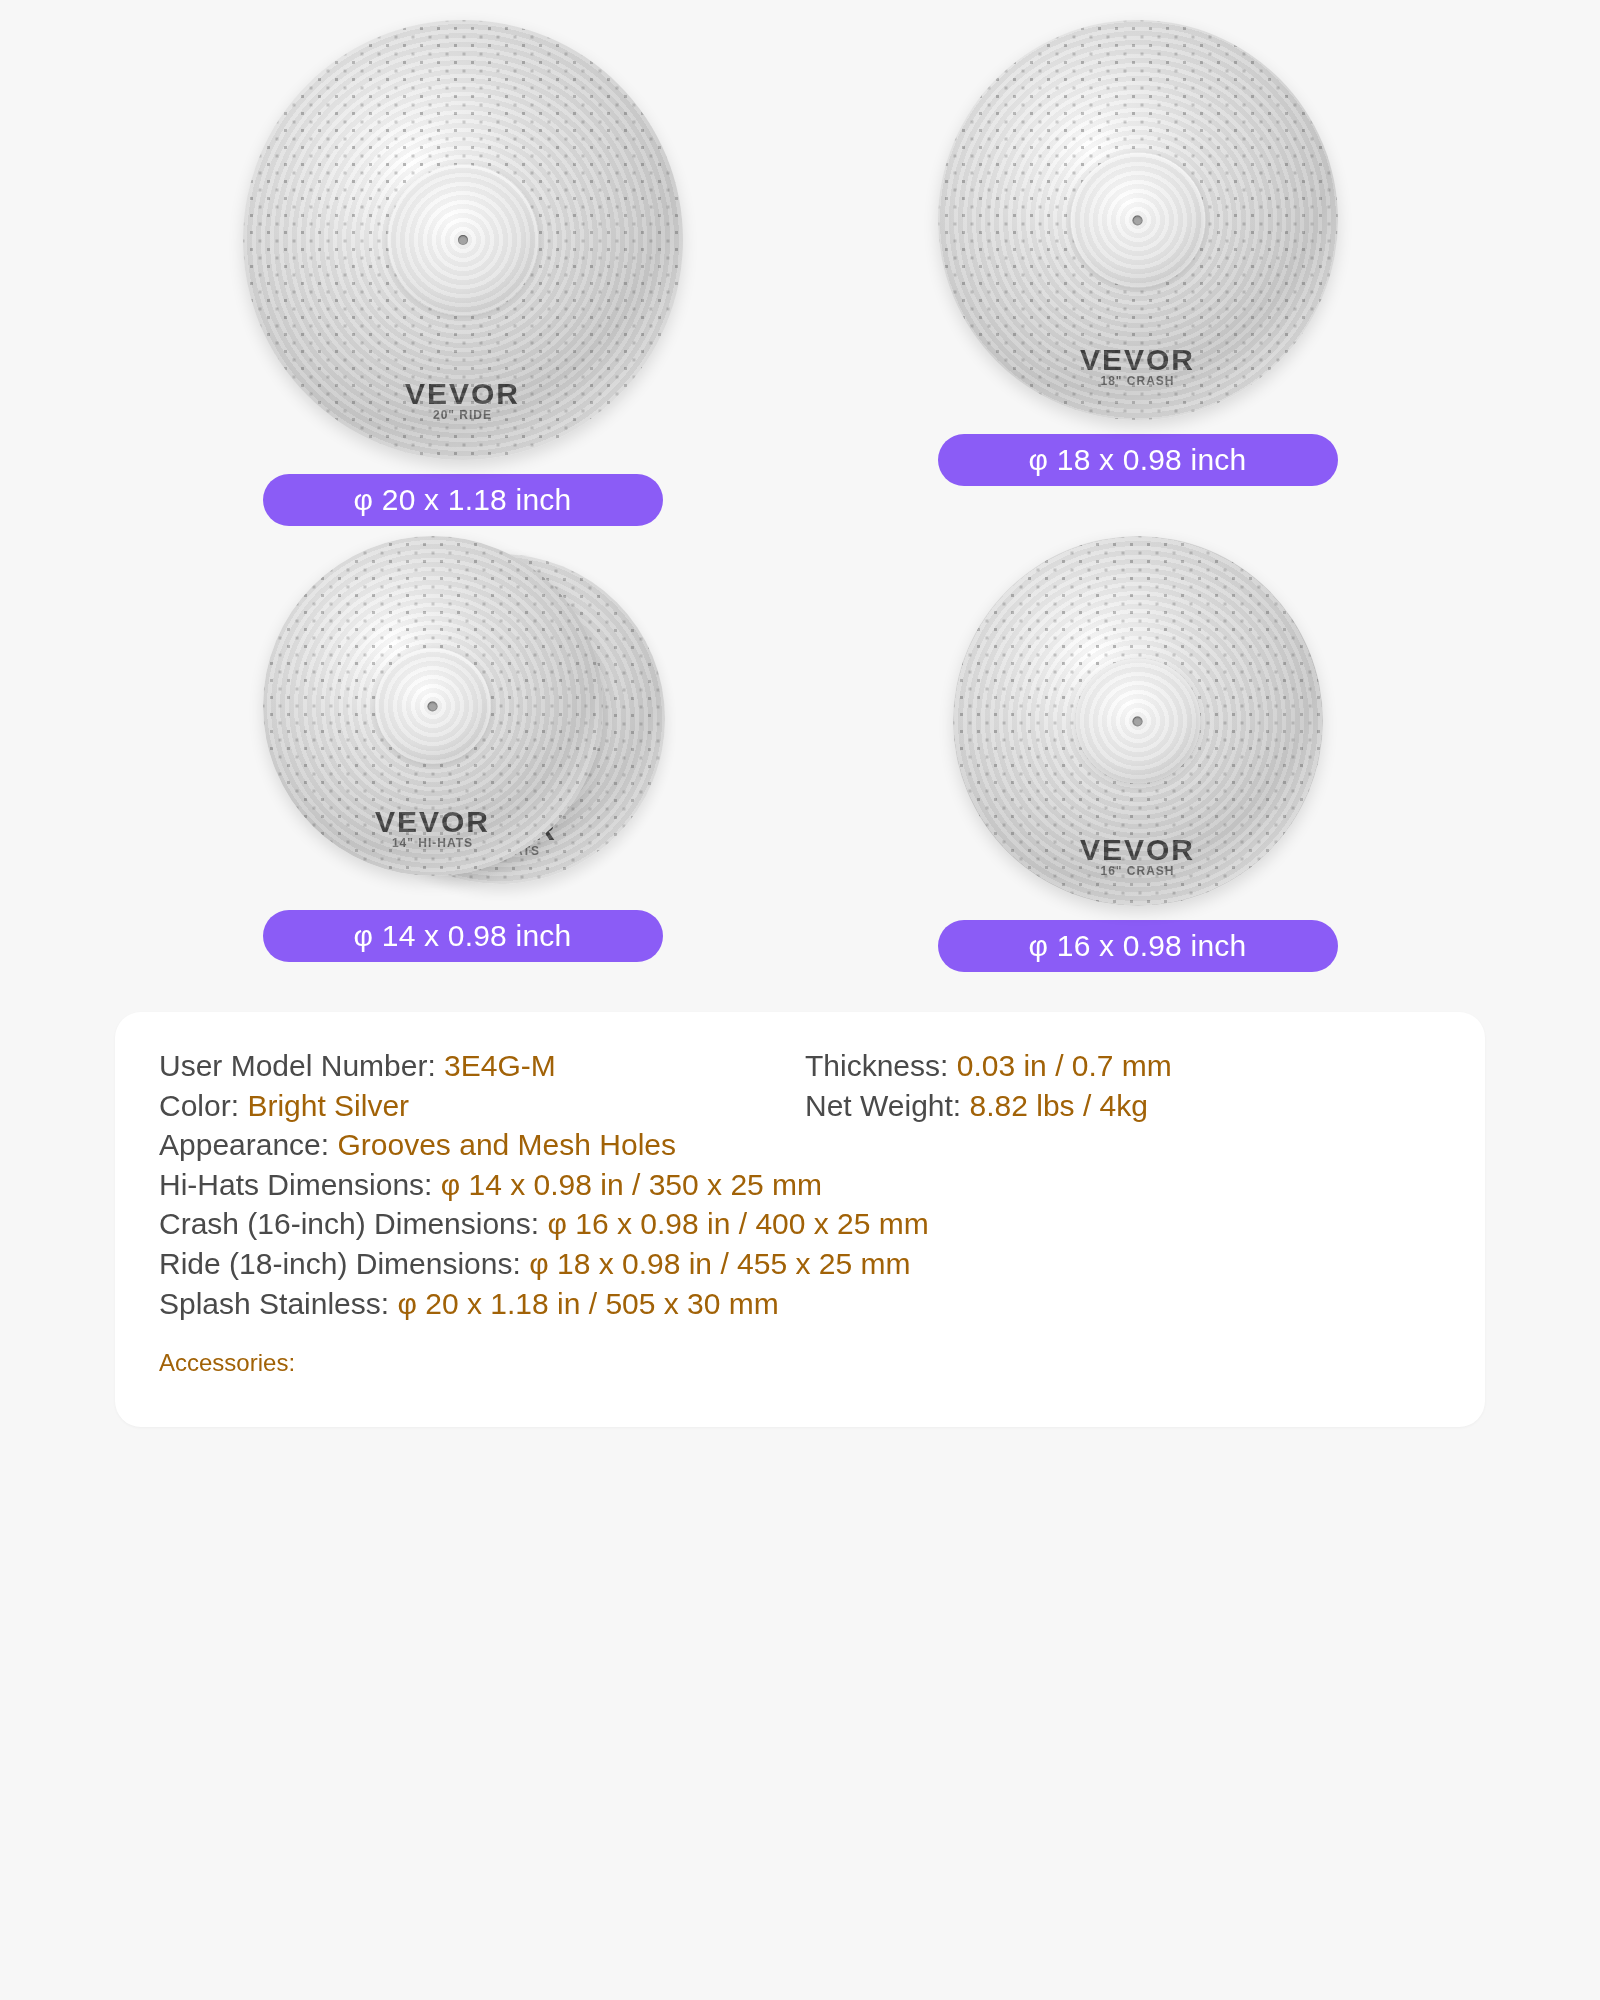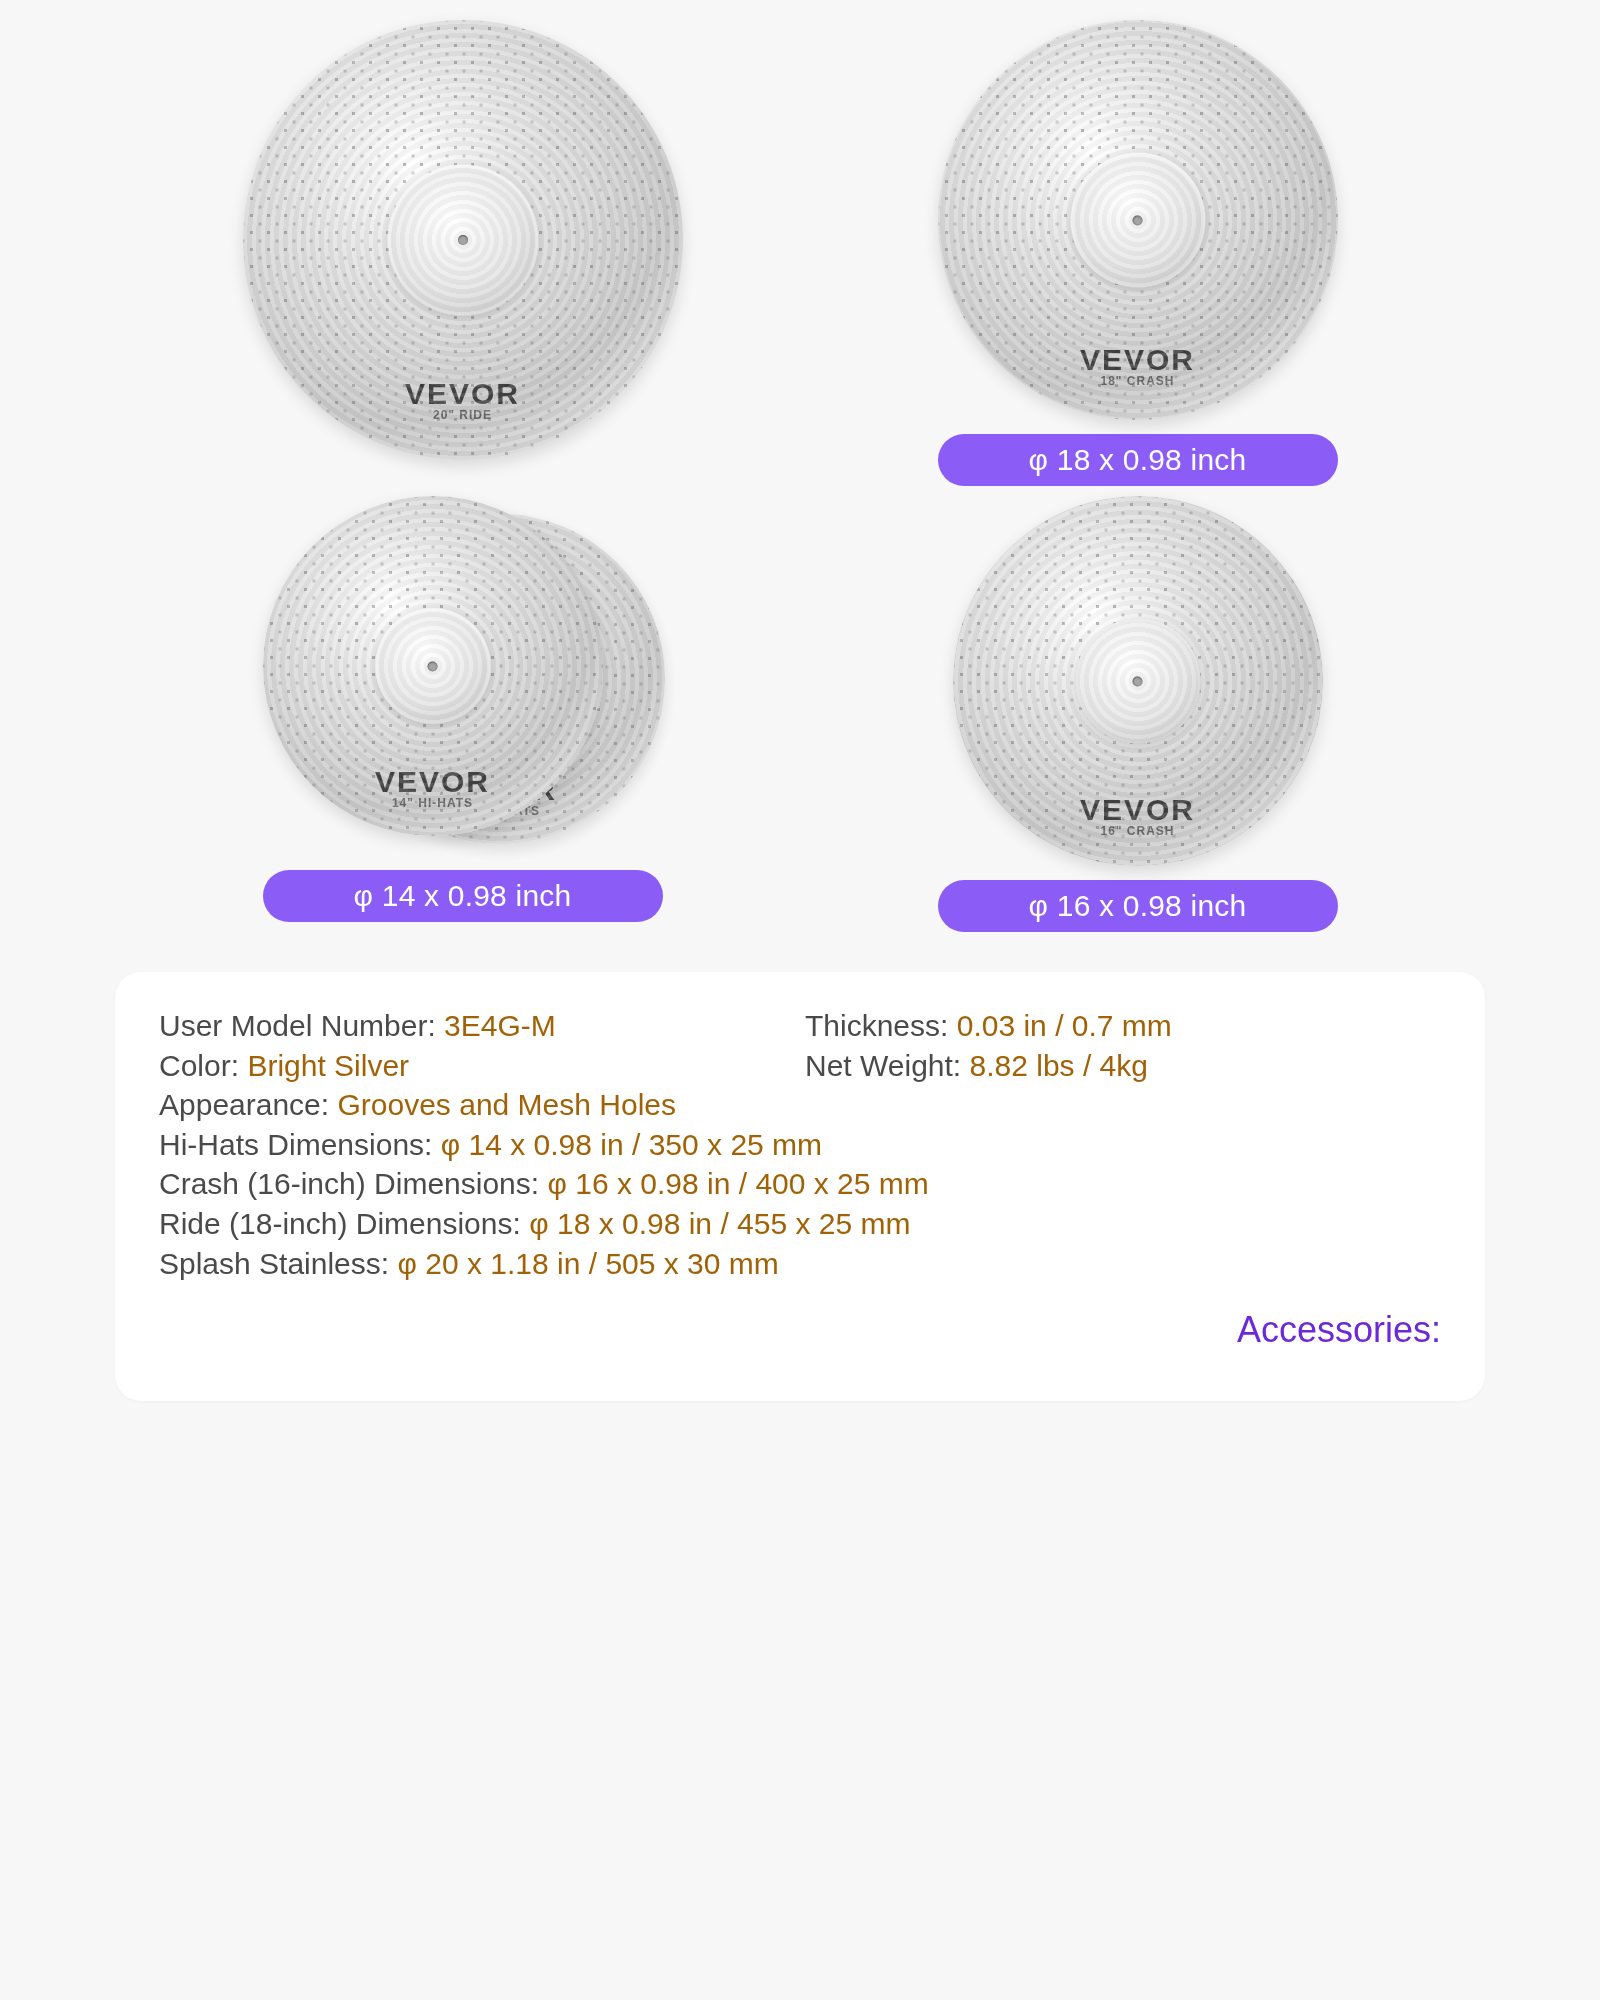--- a/index.html
+++ b/index.html
@@ -147,24 +147,23 @@
     font-size: 30px;
     color: #4a4a4a;
     line-height: 1.32;
     white-space: nowrap;
   }
   .spec-line .val {
     color: #a16207;
     font-weight: normal;
   }
   .acc-title {
-    font-size: 36px;
-    color: #6d28d9;
+    font-size: 24px;
+    color: #a16207;
     margin-top: 26px;
-    text-align: right;
   }
   .acc-grid {
     display: grid;
     grid-template-columns: 450px 400px auto;
     row-gap: 6px;
     margin-top: 4px;
   }
   .acc-item {
     font-size: 30px;
     color: #f05a22;
@@ -184,20 +183,21 @@
         <div class="cym" style="width:440px;height:440px;">
           <div class="bell" style="width:150px;height:150px;">
             <div class="bell-hole"></div>
           </div>
           <div class="brand" style="bottom:38px;">
             <div class="name">VEVOR</div>
             <div class="model">20" RIDE</div>
           </div>
         </div>
       </div>
+      <div class="badge">φ 20 x 1.18 inch</div>
     </div>
 
     <div class="cell">
       <div class="img-wrap">
         <div class="cym" style="width:400px;height:400px;">
           <div class="bell" style="width:135px;height:135px;">
             <div class="bell-hole"></div>
           </div>
           <div class="brand" style="bottom:32px;">
             <div class="name">VEVOR</div>

